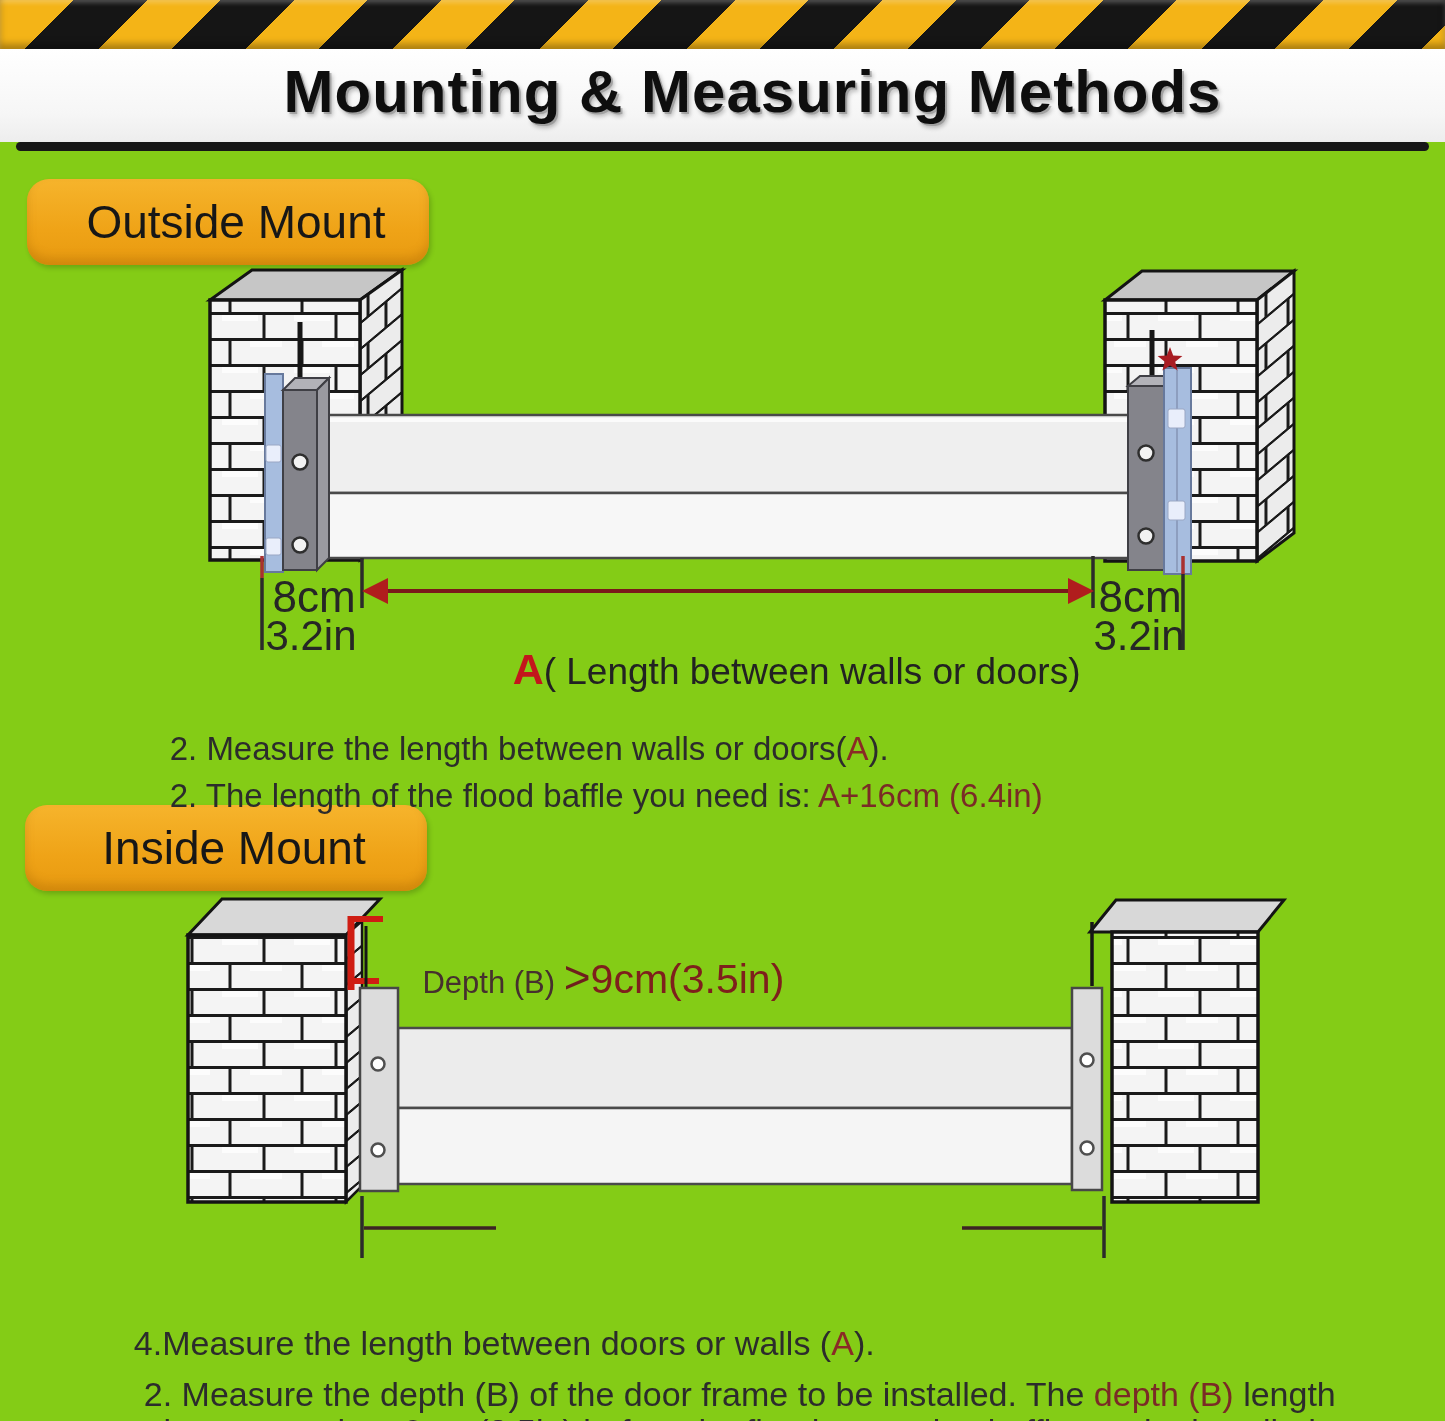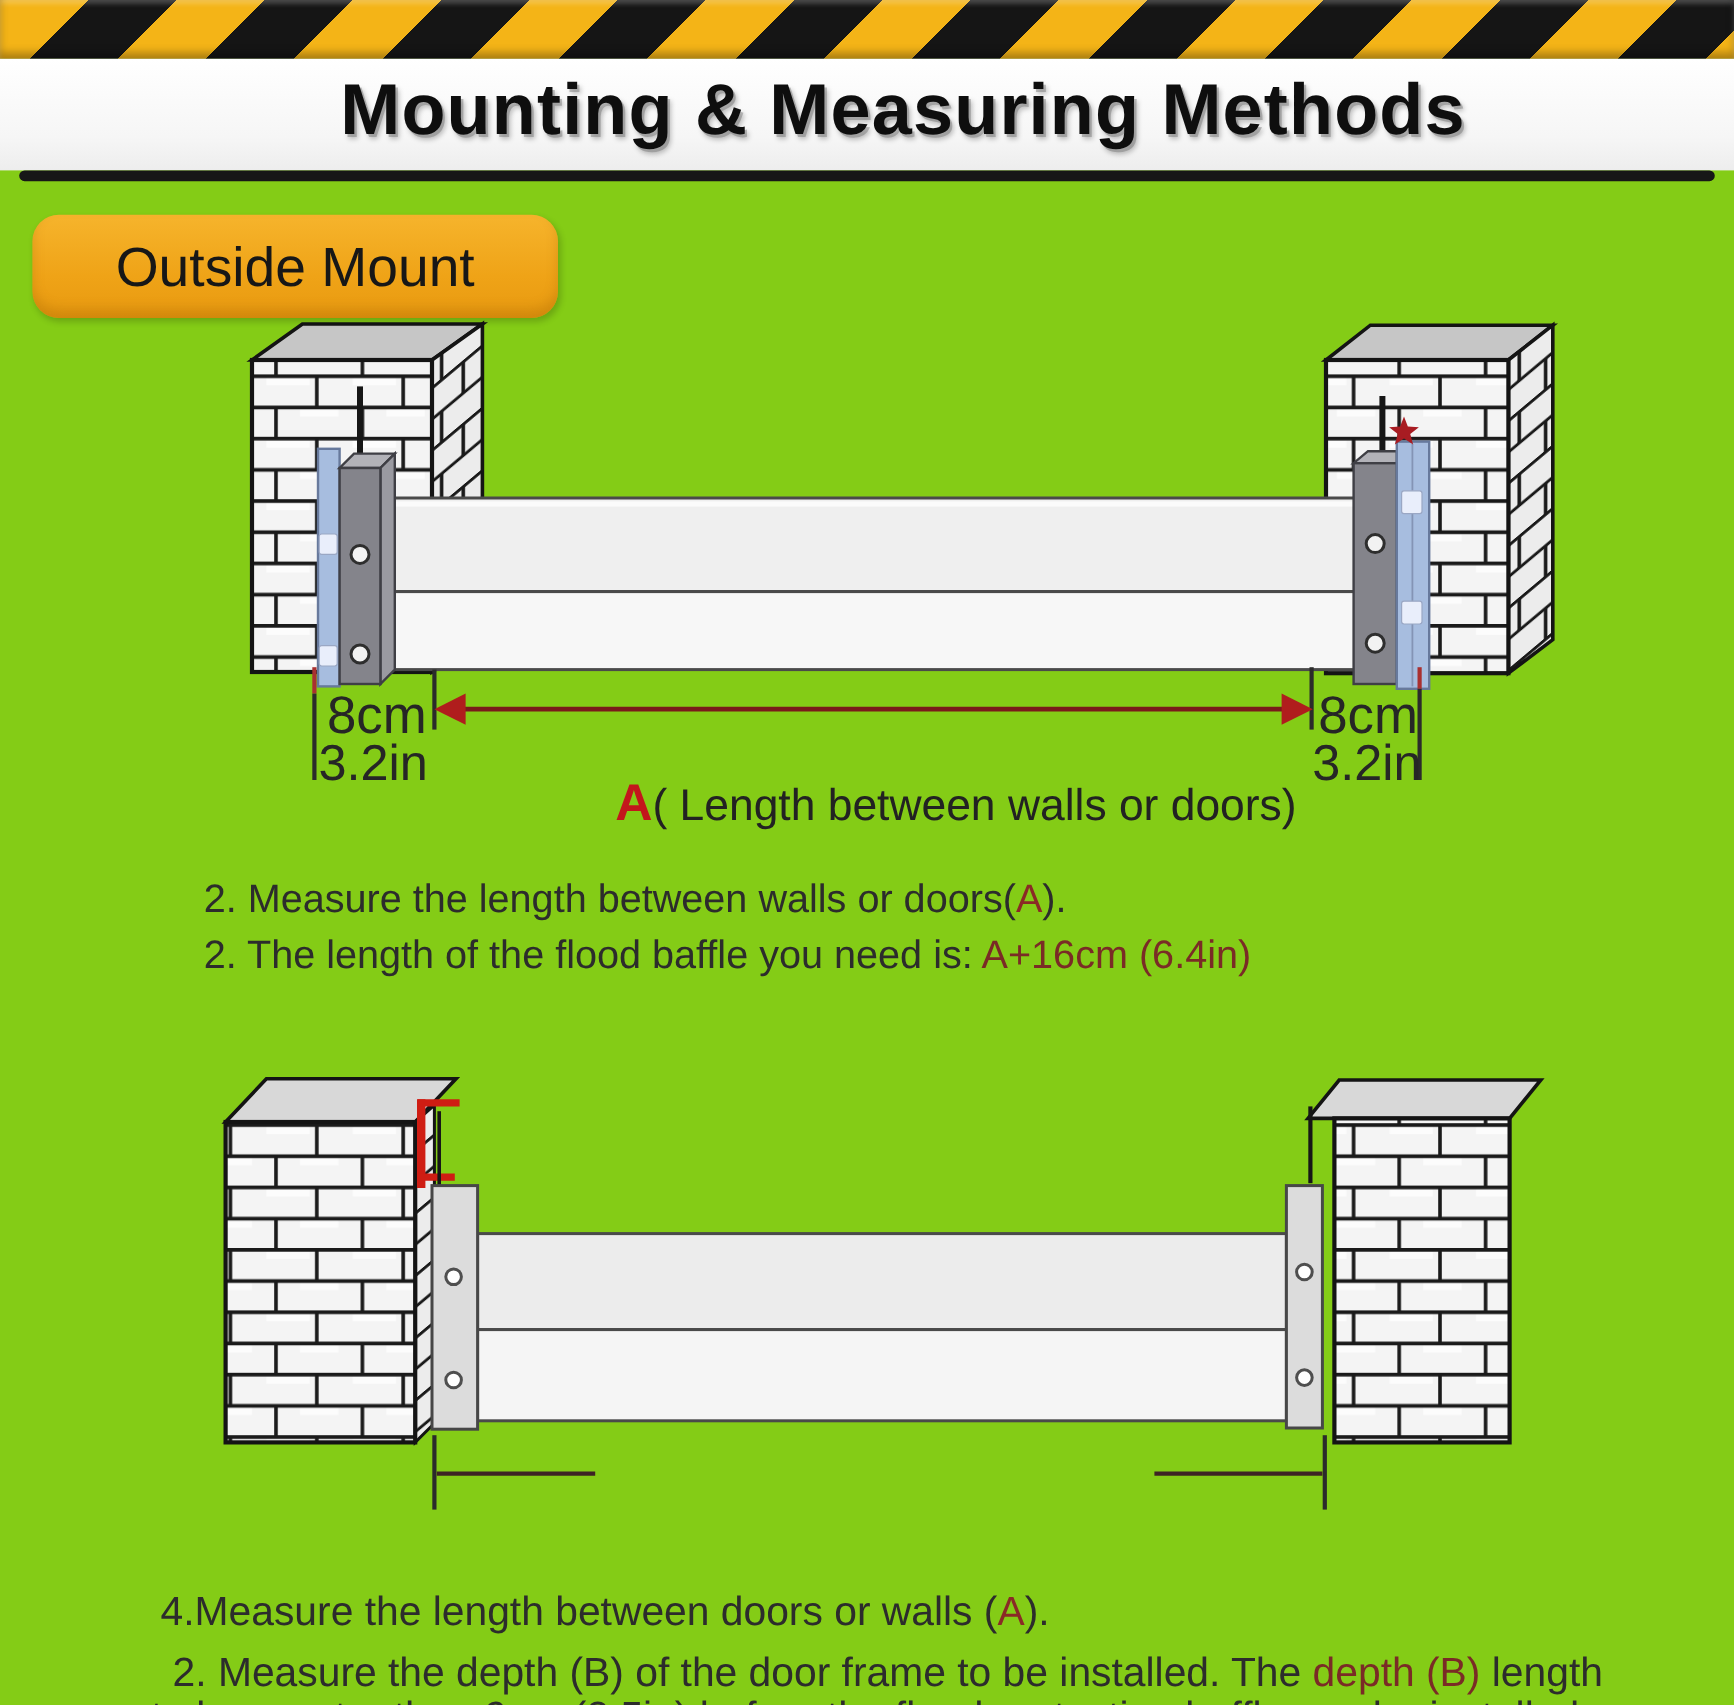--- a/index.html
+++ b/index.html
@@ -23,25 +23,25 @@
     left:30px; top:57px; width:1445px; text-align:center; white-space:pre;
     font-size:60px; font-weight:800; letter-spacing:1px; color:#0e0e0e;
     text-shadow:2px 2px 0 rgba(120,120,120,.45), 3px 4px 4px rgba(0,0,0,.25);
   }
   .title-underline {
     left:16px; top:142px; width:1413px; height:9px; background:#171717; border-radius:5px;
   }
 
   
   .badge {
-    width:438px; height:86px; border-radius:22px;
+    width:386px; height:86px; border-radius:22px;
     background:linear-gradient(180deg,#f6b42c 0%,#efa317 60%,#e89a10 100%);
     box-shadow: inset 0 -7px 10px rgba(150,90,0,.28), 2px 3px 5px rgba(0,0,0,.18);
     display:flex; align-items:center; justify-content:center;
-    font-size:46px; color:#171717; white-space:pre;
+    font-size:46px; color:#171717; white-space:pre;padding-left:16px;
   }
   #badge-outside { left:27px; top:179px; }
   #badge-inside  { left:25px; top:805px; }
 
   
   #diagram-svg { left:0; top:0; z-index:1; }
   .txt { z-index:2; }
 
   
   .dim-num { color:#262626; font-size:44px; text-align:center; white-space:pre; }
@@ -66,20 +66,21 @@
 <body>
 
 <div class="page">
 
   <div class="abs tape"></div>
   <div class="abs title-band"></div>
   <div class="abs title txt">Mounting &amp; Measuring Methods</div>
   <div class="abs title-underline"></div>
 
   <div class="abs badge txt" id="badge-outside">Outside Mount</div>
+  <div class="abs badge txt" id="badge-inside">Inside Mount</div>
 
   <svg id="diagram-svg" class="abs" width="1445" height="1421" viewBox="0 0 1445 1421">
     <defs>
       <pattern id="bricks" width="72" height="52" patternUnits="userSpaceOnUse">
         <rect width="72" height="52" fill="#f4f4f4"></rect>
         <path d="M6 6 H42 M34 32 H66" stroke="#ffffff" stroke-width="6" opacity="0.7"></path>
         <path d="M0 1.5 H72 M0 27.5 H72" stroke="#1a1a1a" stroke-width="3" fill="none"></path>
         <path d="M48 1.5 V27.5 M14 27.5 V53" stroke="#1a1a1a" stroke-width="3" fill="none"></path>
       </pattern>
       <pattern id="bricksSide" width="40" height="52" patternUnits="userSpaceOnUse" patternTransform="skewY(-40)">
@@ -208,20 +209,23 @@
     <span class="a-red">A</span><span>( Length between walls or doors)</span>
   </div>
 
   <div class="abs txt step" style="left:133px; top:692px;">
     <span>2. Measure the length between walls or doors(</span><span class="reda">A</span><span>).</span>
   </div>
   <div class="abs txt step" style="left:133px; top:739px;">
     <span>2. The length of the flood baffle you need is: </span><span class="red">A+16cm (6.4in)</span>
   </div>
 
+  <div class="abs txt depth-label">
+    <span>Depth (B) </span><span class="gt">&gt;</span><span class="val">9cm(3.5in)</span>
+  </div>
 
 
   <div class="abs txt step step-bottom" style="left:96px; top:1285px;">
     <span>4.Measure the length between doors or walls (</span><span class="reda">A</span><span>).</span>
   </div>
   <div class="abs txt step step-bottom" style="left:106px; top:1336px;">
     <span>2. Measure the depth (B) of the door frame to be installed. The </span><span class="red">depth (B)</span><span> length</span>
   </div>
   <div class="abs txt step step-bottom" style="left:88px; top:1373px;">
     <span>to be greater than 9cm (3.5in) before the flood protection baffle can be installed.</span>

